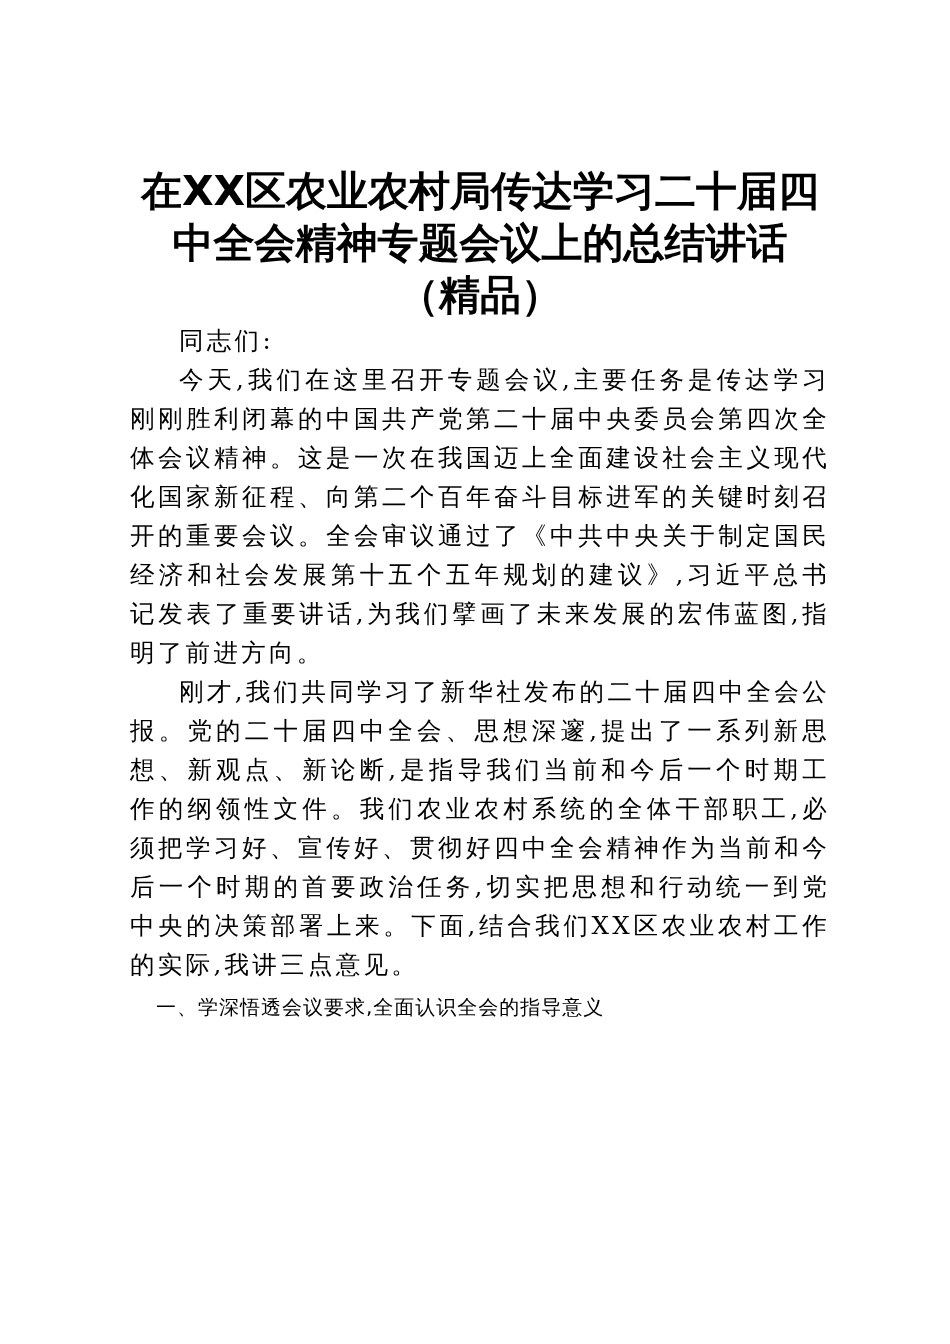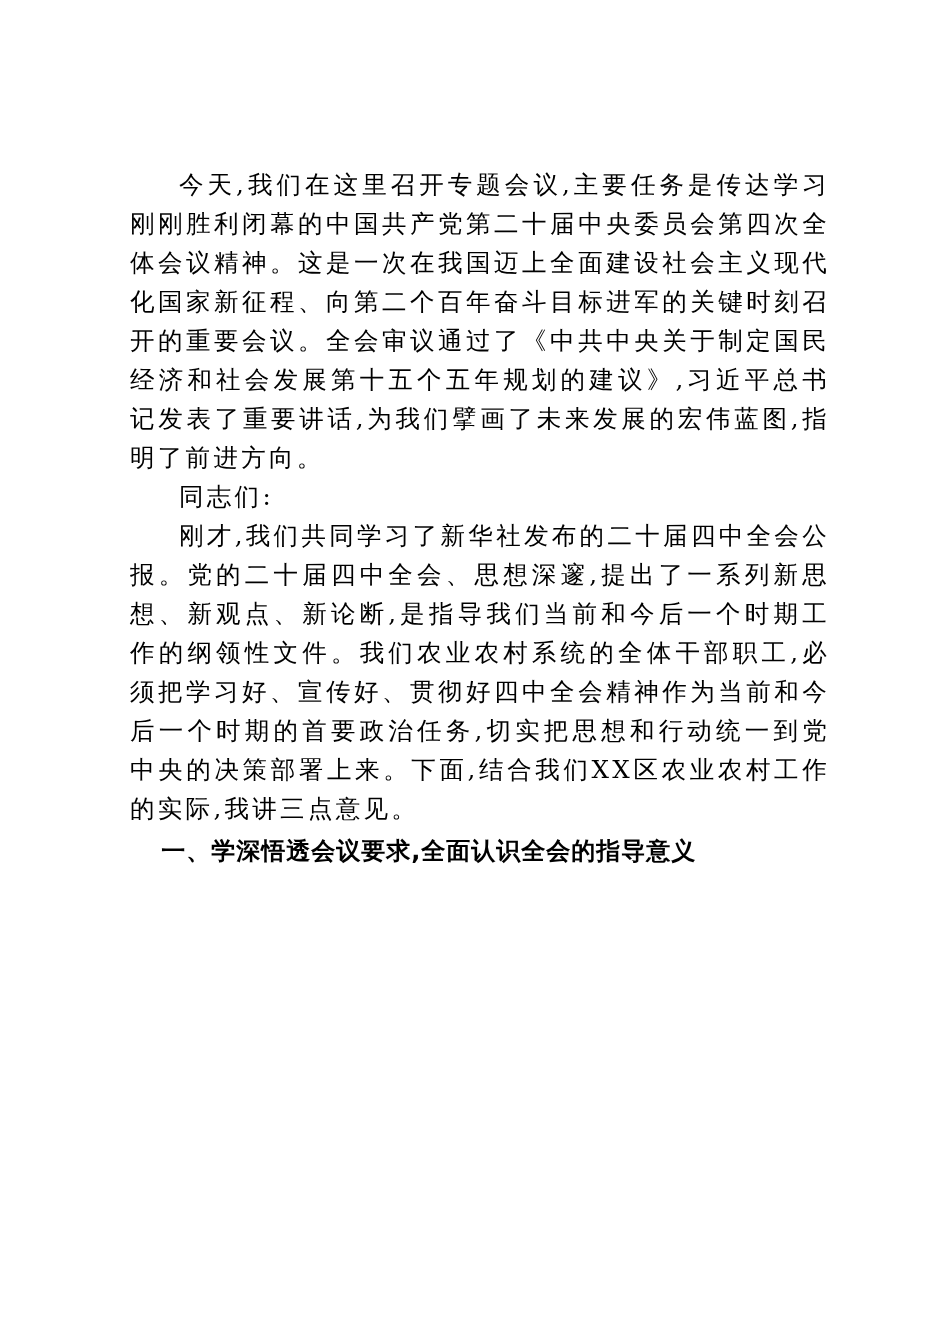--- a/index.html
+++ b/index.html
@@ -41,32 +41,37 @@
       margin: 0;
     }
     .p {
       text-indent: 2em;
       margin: 0;
       word-break: break-all;
     }
     .greeting { margin-top: 0px; }
     .heading {
       font-family: "DejaVu Sans", "Liberation Sans", sans-serif;
-      font-weight: bold;
-      font-size: 24px;
+      font-weight: normal;
+      font-size: 20px;
       line-height: 47px;
       letter-spacing: 1px;
       text-indent: 1.3em;
       margin: 0;
     }
   </style>
 </head>
 <body>
 
 <div class="page">
+  <h1 class="title">
+    <span>在XX区农业农村局传达学习二十届四</span>
+    <span>中全会精神专题会议上的总结讲话</span>
+    <span>（精品）</span>
+  </h1>
 
   <div class="body-text">
+    <p class="p greeting">同志们:</p>
     <p class="p">今天,我们在这里召开专题会议,主要任务是传达学习刚刚胜利闭幕的中国共产党第二十届中央委员会第四次全体会议精神。这是一次在我国迈上全面建设社会主义现代化国家新征程、向第二个百年奋斗目标进军的关键时刻召开的重要会议。全会审议通过了《中共中央关于制定国民经济和社会发展第十五个五年规划的建议》,习近平总书记发表了重要讲话,为我们擘画了未来发展的宏伟蓝图,指明了前进方向。</p>
-    <p class="p greeting">同志们:</p>
     <p class="p">刚才,我们共同学习了新华社发布的二十届四中全会公报。党的二十届四中全会、思想深邃,提出了一系列新思想、新观点、新论断,是指导我们当前和今后一个时期工作的纲领性文件。我们农业农村系统的全体干部职工,必须把学习好、宣传好、贯彻好四中全会精神作为当前和今后一个时期的首要政治任务,切实把思想和行动统一到党中央的决策部署上来。下面,结合我们XX区农业农村工作的实际,我讲三点意见。</p>
     <h2 class="heading">一、学深悟透会议要求,全面认识全会的指导意义</h2>
   </div>
 </div>
 
 </body></html>

